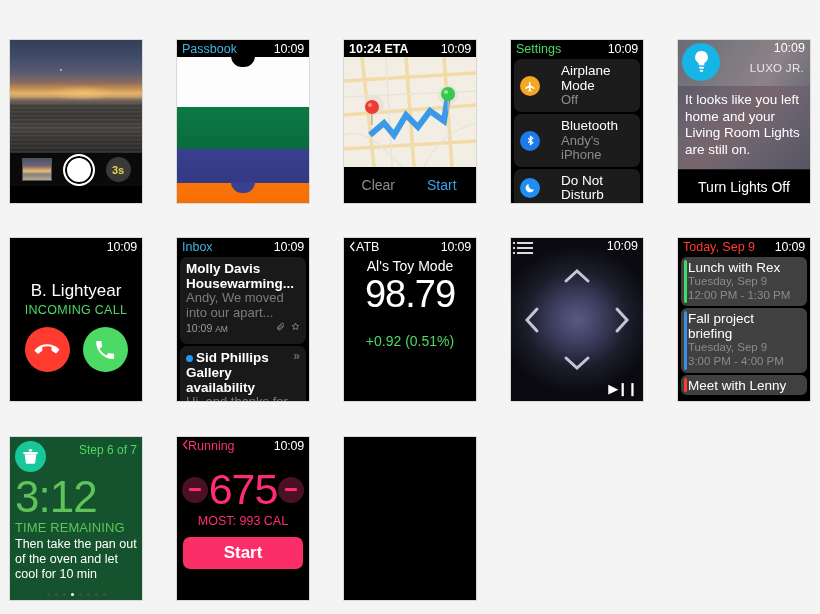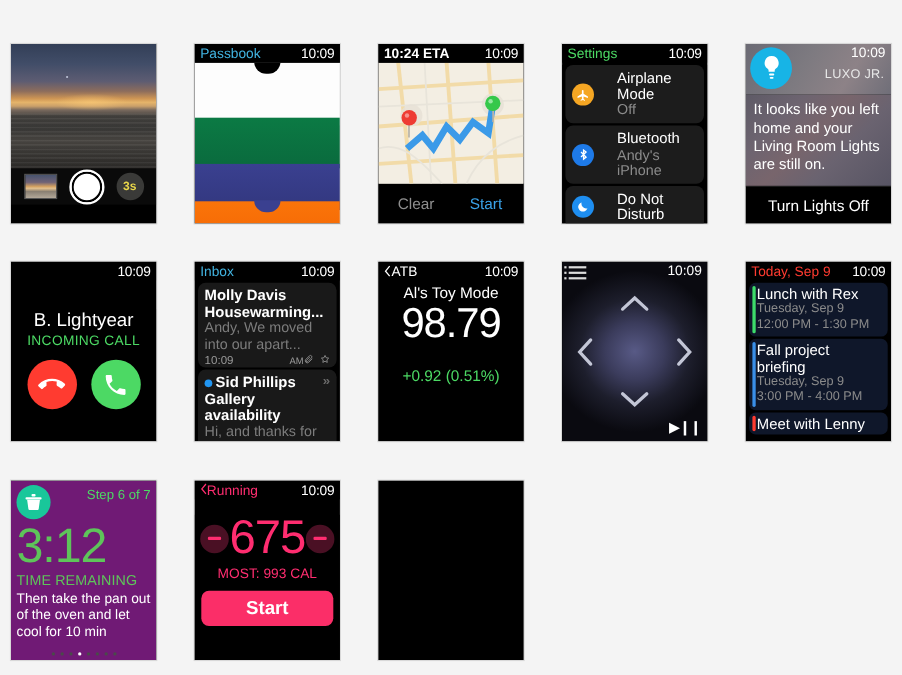--- a/index.html
+++ b/index.html
@@ -268,31 +268,31 @@
   }
   .call-decline { background: #ff3b30; }
   .call-accept { background: #4cd964; }
 
   
   .inbox-title { color: #41b3e0; }
   .mail-row {
     background: #191919;
     border-radius: 7px;
     margin: 2px 3px;
-    padding: 4px 6px 0 6px;
+    padding: 4px 6px 10px 6px;
     box-sizing: border-box;
   }
   .mail-from { color: #fff; font-size: 13.5px; font-weight: bold; line-height: 1.12; }
   .mail-subject { color: #fff; font-size: 13.5px; font-weight: bold; line-height: 1.12; }
   .mail-preview { color: #7c7c7c; font-size: 13px; line-height: 1.14; }
   .mail-meta {
     display: flex; align-items: center; justify-content: space-between;
     color: #9a9a9a; font-size: 10.5px; margin-top: 1px;
   }
-  .mail-meta .ampm { font-size: 8.5px; margin-left: 48px; }
+  .mail-meta .ampm { font-size: 8.5px; }
   .mail-icons { color: #9a9a9a; font-size: 10px; letter-spacing: 3px; }
   .unread-dot {
     display: inline-block; width: 7px; height: 7px; border-radius: 50%;
     background: #2196f3; margin-right: 3px; vertical-align: middle;
   }
   .mail-chev { color: #6a6a6a; font-size: 12px; float: right; }
 
   
   .stk-title { display: flex; align-items: center; gap: 1px; }
   .stk-body { background: #000; height: 146px; padding-top: 3px; box-sizing: border-box; }
@@ -340,35 +340,35 @@
   .rem-left { left: 13px; top: 50%; transform: translateY(-50%); }
   .rem-right { right: 13px; top: 50%; transform: translateY(-50%); }
   .rem-play {
     position: absolute; right: 6px; bottom: 5px; z-index: 3;
     color: #fff; font-size: 13px; letter-spacing: -1px;
   }
 
   
   .cal-title { color: #ff3b30; }
   .cal-ev {
-    background: #0f172a;
+    background: #404040;
     border-radius: 6px;
     margin: 2px 3px;
     padding: 3px 5px 4px 7px;
     position: relative;
     box-sizing: border-box;
   }
   .cal-bar {
     position: absolute; left: 3px; top: 3px; bottom: 3px; width: 3px; border-radius: 2px;
   }
   .cal-ev-title { color: #fff; font-size: 13.5px; line-height: 1.12; }
   .cal-ev-sub { color: #8b8b8b; font-size: 11.5px; line-height: 1.18; }
 
   
-  .tmr { height: 163px; background: #701a75; position: relative; padding: 4px 5px 0 5px; box-sizing: border-box; }
+  .tmr { height: 163px; background: #14532d; position: relative; padding: 4px 5px 0 5px; box-sizing: border-box; }
   .tmr-top { display: flex; align-items: flex-start; justify-content: space-between; }
   .tmr-icon {
     width: 31px; height: 31px; border-radius: 50%;
     background: #19c79a;
     display: flex; align-items: center; justify-content: center;
   }
   .tmr-step { color: #4cd964; font-size: 12px; padding-top: 2px; }
   .tmr-time {
     color: #5ec45a; font-size: 44px; line-height: .95; letter-spacing: -1px;
     margin-top: 4px;

